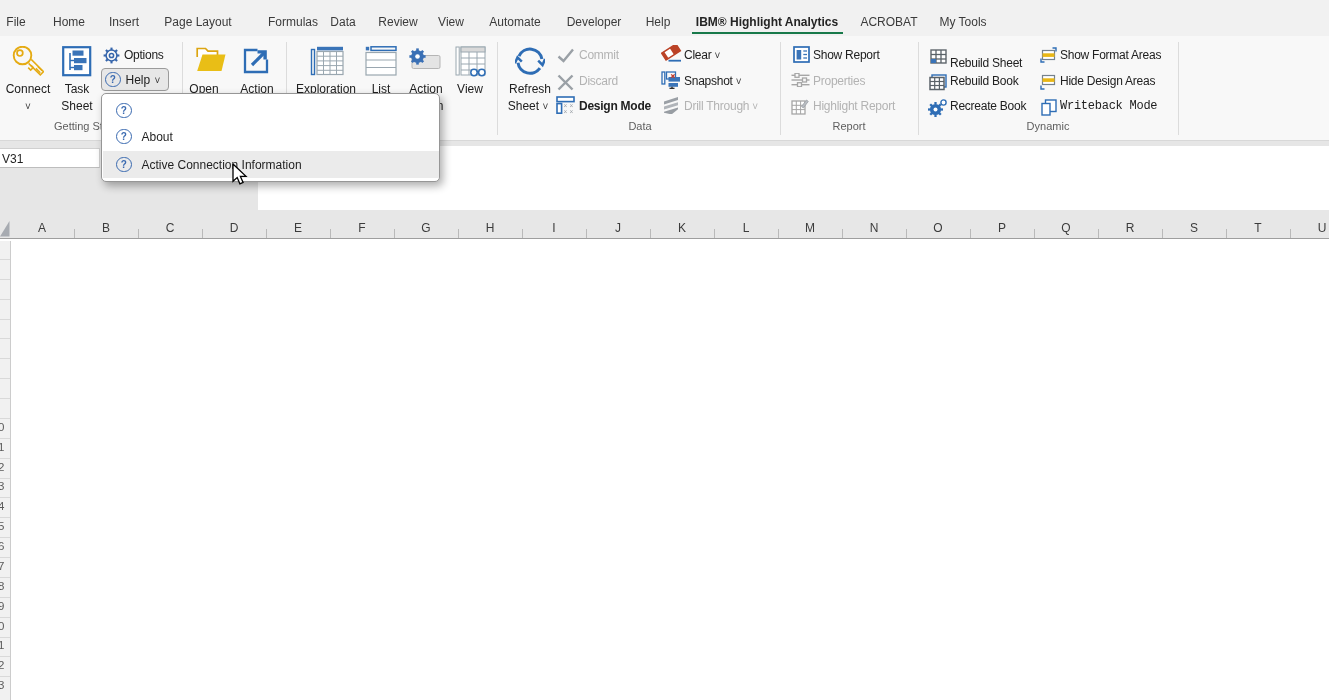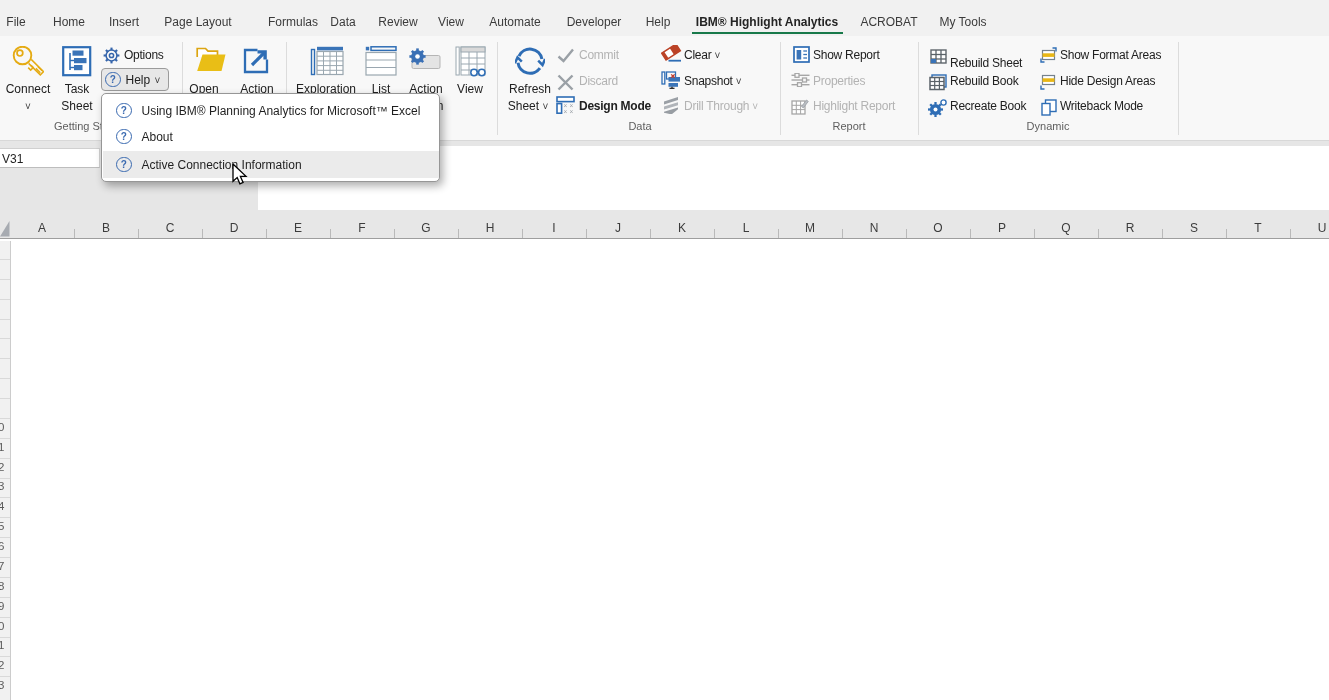--- a/index.html
+++ b/index.html
@@ -101,21 +101,21 @@
 
     <div class="srow" style="left:813px; top:12px;">Show Report</div>
     <div class="srow dis" style="left:813px; top:38px;">Properties</div>
     <div class="srow dis" style="left:813px; top:63px;">Highlight Report</div>
 
     <div class="srow" style="left:950px; top:12px;margin-top:8px;">Rebuild Sheet</div>
     <div class="srow" style="left:950px; top:38px;">Rebuild Book</div>
     <div class="srow" style="left:950px; top:63px;">Recreate Book</div>
     <div class="srow" style="left:1060px; top:12px;">Show Format Areas</div>
     <div class="srow" style="left:1060px; top:38px;">Hide Design Areas</div>
-    <div class="srow" style="left:1060px; top:63px;">Writeback Mode</div>
+    <div class="srow" style="left:1060px; top:63px;font-family:Liberation Mono, monospace;">Writeback Mode</div>
 
     <svg class="icon" style="left:12px; top:10px;" width="32" height="31" viewBox="0 0 32 31">
       <circle cx="10.5" cy="9.5" r="8.8" fill="none" stroke="#e5ab13" stroke-width="1.9"></circle>
       <circle cx="7.9" cy="7.1" r="2.9" fill="none" stroke="#e5ab13" stroke-width="1.7"></circle>
       <g fill="none" stroke="#e5ab13" stroke-width="1.5" stroke-linejoin="miter">
         <path d="M19.2 13.4 L31.6 25.6 L28.3 28.9 L16.6 17.4"></path>
         <path d="M19.0 19.4 L21.2 21.6 L18.7 24.1 L16.2 21.6"></path>
         <path d="M25.8 20.5 L30.2 24.8 M23.9 22.4 L28.3 26.7"></path>
       </g>
     </svg>
@@ -468,21 +468,20 @@
     <div class="rnum" style="top: 359.09px; right: 1324.5px;">19</div>
     <div class="rnum" style="top: 378.96px; right: 1324.5px;">20</div>
     <div class="rnum" style="top: 398.83px; right: 1324.5px;">21</div>
     <div class="rnum" style="top: 418.7px; right: 1324.5px;">22</div>
     <div class="rnum" style="top: 438.57px; right: 1324.5px;">23</div>
   </div>
 
   <div class="abs" id="menu">
     <div class="mrow" style="top:2.5px;">
       <div class="qmark">?</div>
-      <div class="txt">Using IBM® Planning Analytics for Microsoft™ Excel</div>
     </div>
     <div class="mrow" style="top:28.5px;">
       <div class="qmark">?</div>
       <div class="txt">About</div>
     </div>
     <div class="mrow" style="top:56.5px; height:27px; background:#ebebeb;">
       <div class="qmark">?</div>
       <div class="txt">Active Connection Information</div>
     </div>
   </div>

